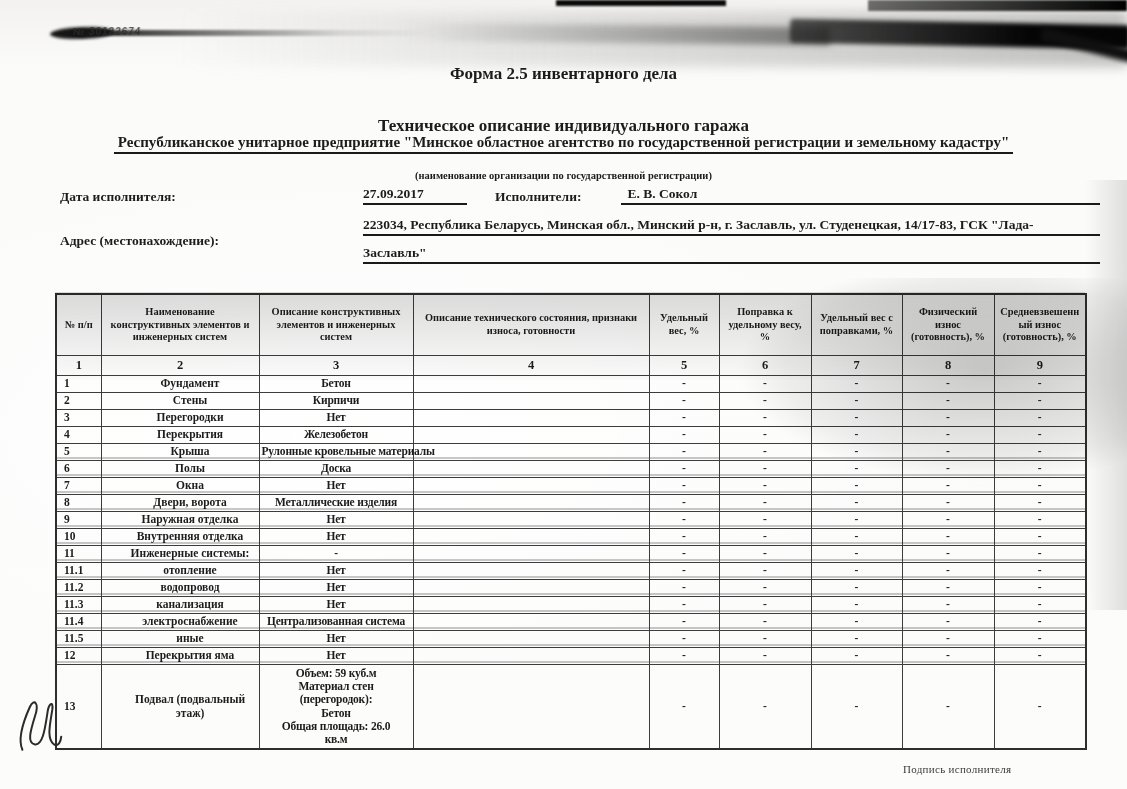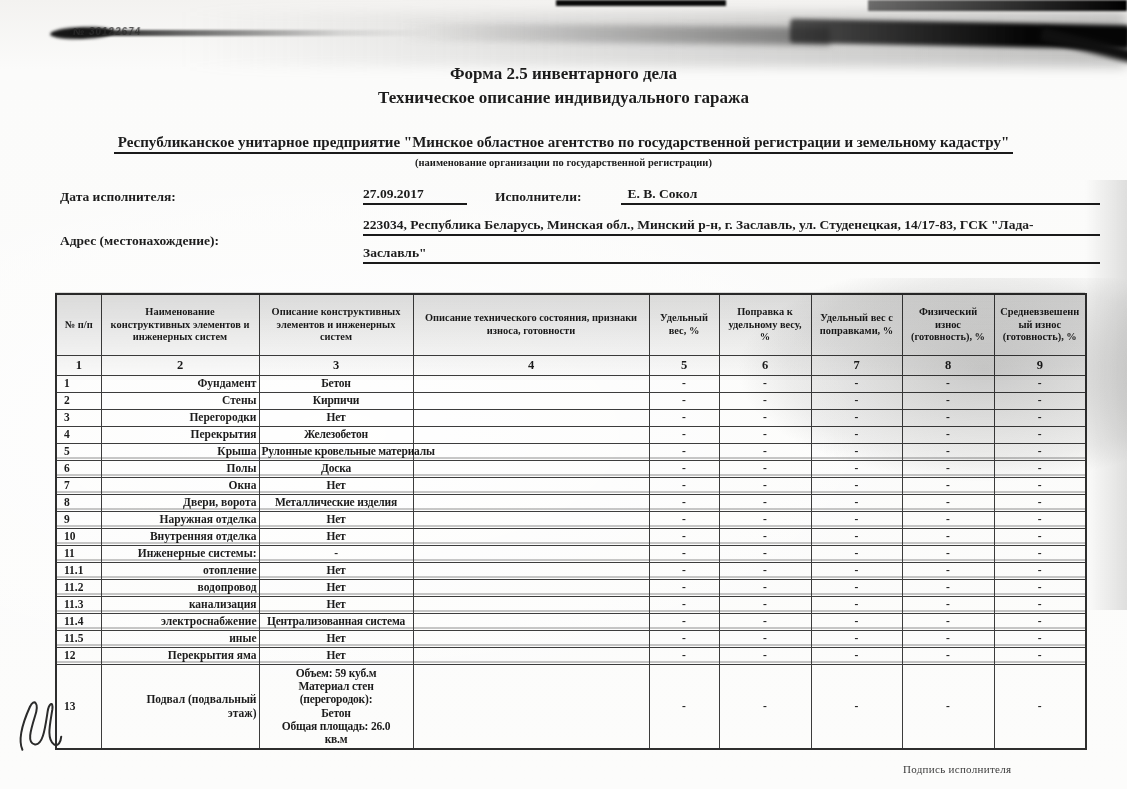--- a/index.html
+++ b/index.html
@@ -28,24 +28,24 @@
   .stamp{
     position:absolute;left:73px;top:26px;z-index:7;
     font-family:"Liberation Sans",sans-serif;font-size:10px;font-weight:bold;
     color:#2e2e2e;opacity:.8;letter-spacing:1px;transform:skewX(-6deg);
     filter:blur(.4px);
   }
   .scribble{position:absolute;left:12px;top:696px;z-index:4;}
   
   .titles{position:absolute;top:64px;left:0;right:0;text-align:center;}
   .title-line{font-size:17px;font-weight:bold;margin:0;}
-  .title-line + .title-line{margin-top:4px;}
+  .title-line + .title-line{margin-top:32px;}
   .org-block{position:absolute;top:133px;left:0;right:0;text-align:center;}
   .org-line{display:inline-block;font-size:15px;font-weight:bold;border-bottom:2px solid #1a1a1a;padding:0 4px 1px;}
-  .org-caption{font-size:10.5px;font-weight:bold;margin-top:3px;}
+  .org-caption{font-size:10.5px;font-weight:bold;margin-top:16px;}
   .fields{position:absolute;top:186px;left:60px;right:27px;font-size:13.5px;font-weight:bold;}
   .frow{display:flex;align-items:flex-end;}
   .flabel-main{width:303px;flex:0 0 303px;}
   .fval-date{flex:0 0 104px;border-bottom:2px solid #1a1a1a;padding-bottom:1px;}
   .flabel-exec{white-space:nowrap;margin-left:28px;}
   .fval-exec{flex:1;border-bottom:2px solid #1a1a1a;padding:0 0 1px 6px;margin-left:40px;}
   .frow-addr{margin-top:12px;align-items:center;}
   .addr-vals{flex:1;}
   .addr-line{border-bottom:2px solid #1a1a1a;padding-bottom:1px;line-height:16px;}
   .addr-line + .addr-line{margin-top:9px;}
@@ -61,21 +61,21 @@
     padding:2px 3px;height:56px;word-wrap:break-word;
   }
   table.inv thead td{
     height:19px;font-size:12.5px;font-weight:bold;text-align:center;padding:0;
   }
   table.inv tbody td{
     height:16px;font-size:11.5px;font-weight:bold;text-align:center;
     padding:0 2px;line-height:1.15;
   }
   table.inv tbody td.col1{text-align:left;padding-left:7px;}
-  table.inv tbody td.col2{text-align:right;padding-left:22px;font-family:Liberation Serif, serif;}
+  table.inv tbody td.col2{text-align:center;padding-left:22px;font-family:Liberation Serif, serif;}
   table.inv tbody td.col3{white-space:nowrap;letter-spacing:-.2px;}
   table.inv tbody tr:last-child td.col3{white-space:pre-line;height:auto;padding:2px 16px;}
   table.inv tbody tr:last-child td{height:52px;}
   
   table.inv tbody tr:nth-child(n+5):nth-child(-n+17) td{
     background-image:linear-gradient(to top,rgba(255,255,255,0) 2.2px,rgba(70,70,70,.6) 2.2px,rgba(70,70,70,.6) 3.4px,rgba(255,255,255,0) 3.4px);
   }
   .signature-caption{
     position:absolute;left:903px;top:763px;
     font-size:11px;color:#3a3a3a;letter-spacing:.3px;

